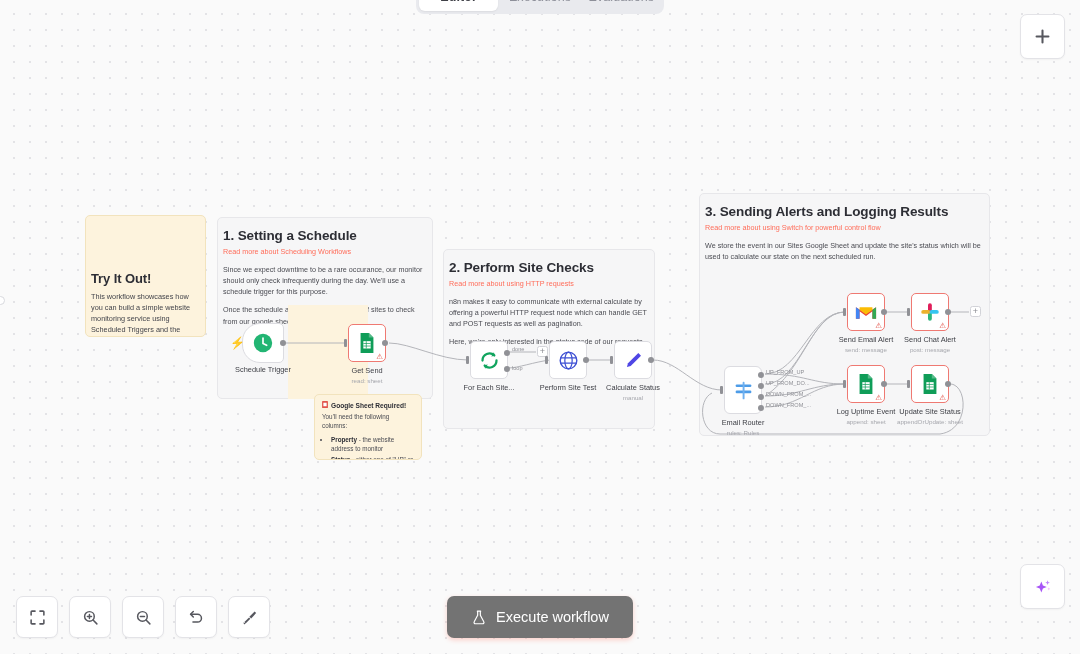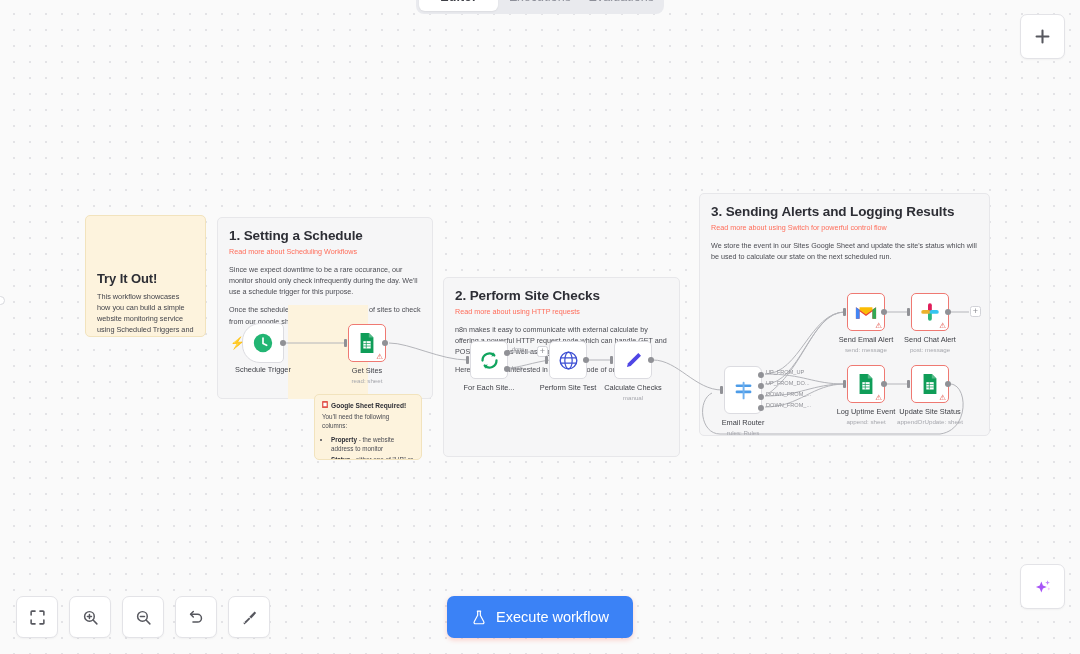--- a/index.html
+++ b/index.html
@@ -44,48 +44,48 @@
   #add-node-btn { left: 1020px; top: 14px; width: 45px; height: 45px; }
   #ai-assistant-btn { left: 1020px; top: 564px; width: 45px; height: 45px; }
 
   
   #bottom-toolbar { position: absolute; left: 16px; top: 596px; display: flex; gap: 11px; z-index: 35; }
   #bottom-toolbar .sqbtn { position: relative; left: auto; top: auto; width: 42px; height: 42px; }
 
   
   #execute-workflow-button {
     position: absolute; left: 447px; top: 596px; width: 186px; height: 42px;
-    background: #3b82f6; border: none; border-radius: 7px; color: #fff;
+    background: #737373; border: none; border-radius: 7px; color: #fff;
     font-size: 14.5px; font-family: "Liberation Sans", sans-serif;
     display: flex; align-items: center; justify-content: center; gap: 9px;
     box-shadow: 0 2px 5px rgba(255,109,90,.3); cursor: pointer; z-index: 35;
   }
 
   
-  .sticky { position: absolute; border-radius: 5px; padding: 10px 11px; overflow: hidden; }
+  .sticky { position: absolute; border-radius: 5px; padding: 10px 5px; overflow: hidden; }
   .sticky h3 { font-size: 13.5px; font-weight: 700; color: #2d2e35; margin-bottom: 4px; letter-spacing: -.1px; }
   .sticky .sublink { font-size: 7.2px; color: #ff6d5a; margin-bottom: 8px; }
   .sticky p { font-size: 7.2px; line-height: 1.55; color: #4a4b52; margin-bottom: 7px; }
 
   #sticky-try-it-out {
     left: 85px; top: 215px; width: 121px; height: 122px;
     background: #fdf3dd; border: 1px solid #f2e3bd;
   }
   #sticky-try-it-out h3 { font-size: 13px; margin-bottom: 5px; margin-top: 45px; }
   #sticky-try-it-out p { font-size: 7.3px; color: #43444b; line-height: 1.52; }
   #sticky-try-it-out .bold-q { font-weight: 700; font-size: 7.3px; color: #2d2e35; margin-bottom: 0; }
   .lnk { color: #ff6d5a; }
 
   #sticky-section-1 {
     left: 217px; top: 217px; width: 216px; height: 182px;
     background: #f6f6f7; border: 1px solid #e7e7ea;
   }
   #sticky-section-2 {
-    left: 443px; top: 249px; width: 237px; height: 180px;
-    background: #f6f6f7; border: 1px solid #e7e7ea; margin-top: 28px;
+    left: 443px; top: 249px; width: 212px; height: 180px;
+    background: #f6f6f7; border: 1px solid #e7e7ea;
   }
   #sticky-section-3 {
     left: 699px; top: 193px; width: 291px; height: 243px;
     background: #f6f6f7; border: 1px solid #e7e7ea;
   }
 
   
   #schedule-group {
     position: absolute; left: 288px; top: 305px; width: 80px; height: 94px;
     background: #fdf3dd; border-radius: 0;
@@ -272,21 +272,21 @@
         <span class="port-in-bar"></span>
         <svg width="20" height="22" viewBox="0 0 20 24">
             <path d="M3 1h9l5 5v17H3z" fill="#0f9d58"></path>
             <path d="M12 1l5 5h-5z" fill="#57bb8a"></path>
             <rect x="6" y="10" width="8" height="8" fill="#fff"></rect>
             <path d="M6 12.5h8M6 15.3h8M9.2 10v8" stroke="#0f9d58" stroke-width=".8"></path>
           </svg>
         <span class="warn-badge">⚠</span>
         <span class="port out"></span>
       </div>
-      <div class="node-label">Get Sites</div>
+      <div class="node-label">Get Send</div>
       <div class="node-sublabel">read: sheet</div>
     </div>
 
     <div class="node" id="node-for-each-site" style="left:470px;top:341px;">
       <div class="node-box">
         <span class="port-in-bar"></span>
         <svg width="21" height="21" viewBox="0 0 24 24">
           <path d="M4 12a8 8 0 0 1 13.5-5.8M20 12a8 8 0 0 1-13.5 5.8" stroke="#10a45e" stroke-width="2.6" fill="none" stroke-linecap="round"></path>
           <path d="M17 2.5l1.2 4.2-4.2.6z" fill="#10a45e"></path>
           <path d="M7 21.5l-1.2-4.2 4.2-.6z" fill="#10a45e"></path>
@@ -312,21 +312,21 @@
     </div>
 
     <div class="node" id="node-calculate-status" style="left:614px;top:341px;">
       <div class="node-box">
         <span class="port-in-bar"></span>
         <svg width="21" height="21" viewBox="0 0 24 24">
             <path d="M17.5 3.4l3.1 3.1L8.8 18.3l-4.3 1.2 1.2-4.3z" fill="#4f46e5"></path>
           </svg>
         <span class="port out"></span>
       </div>
-      <div class="node-label">Calculate Checks</div>
+      <div class="node-label">Calculate Status</div>
       <div class="node-sublabel">manual</div>
     </div>
 
     <div class="node" id="node-status-router" style="left:724px;top:366px;">
       <div class="node-box">
         <span class="port-in-bar"></span>
         <svg width="21" height="21" viewBox="0 0 24 24">
           <rect x="3" y="5" width="18" height="3" rx="1.4" fill="#4d9ce8"></rect>
           <rect x="3" y="12" width="18" height="3" rx="1.4" fill="#4d9ce8"></rect>
           <rect x="11" y="2" width="2.2" height="20" rx="1" fill="#6fb0ef"></rect>

